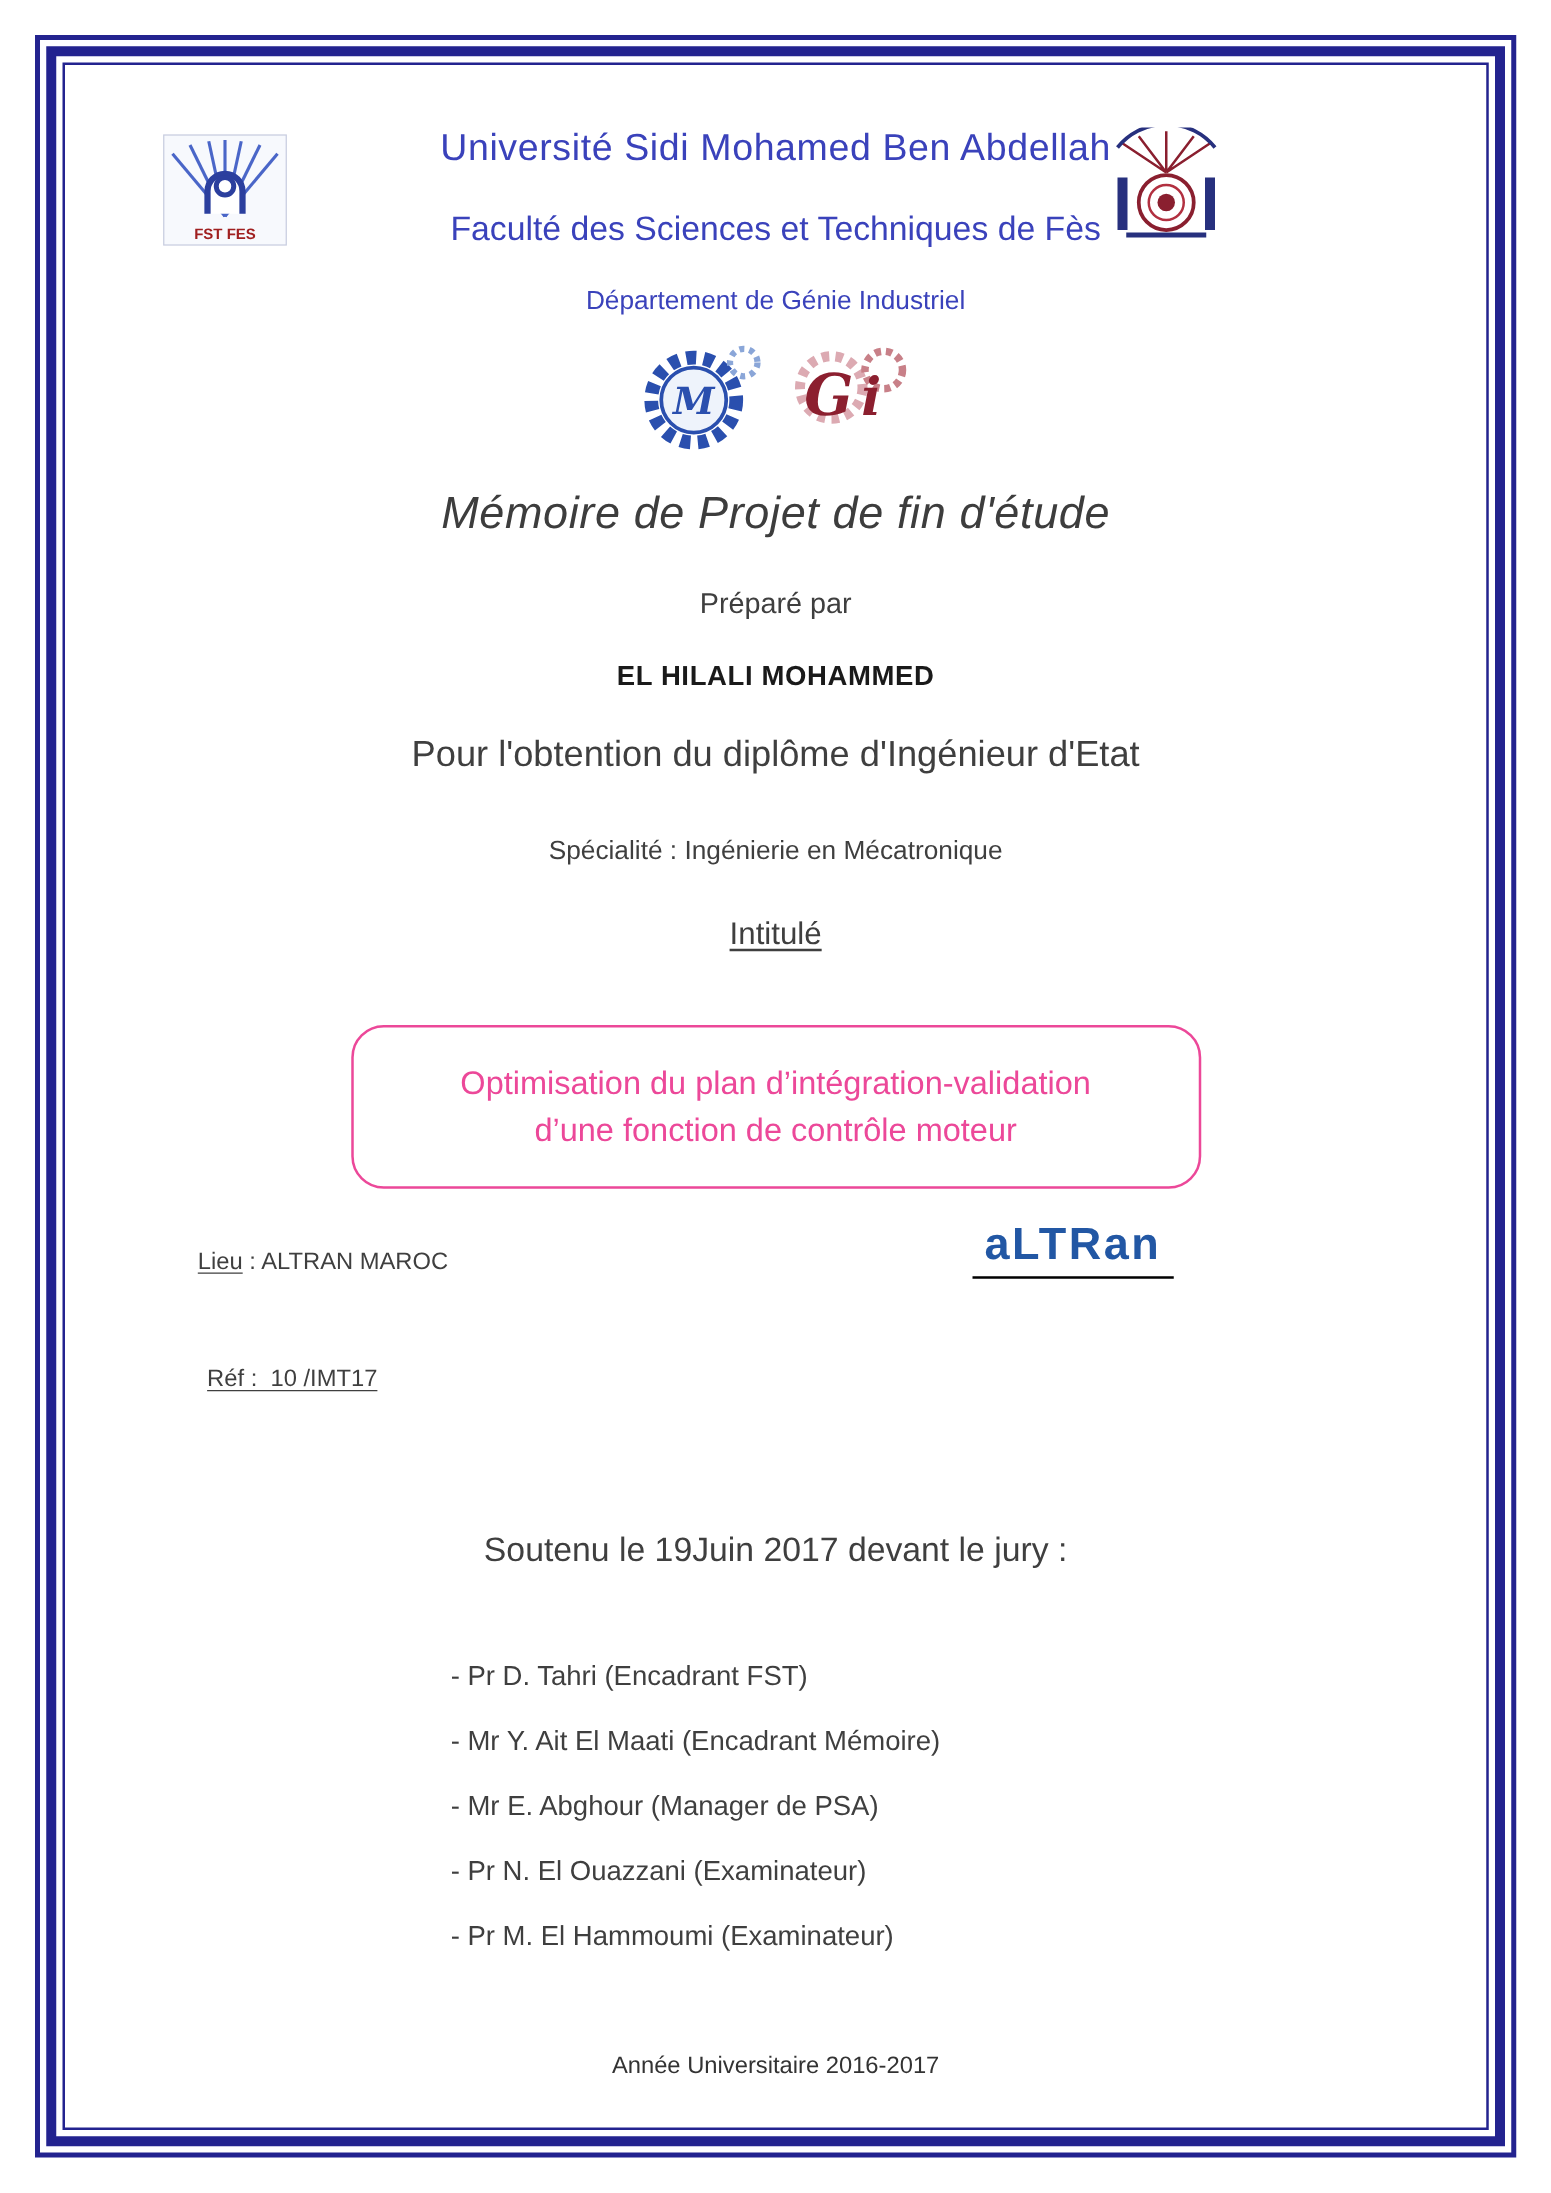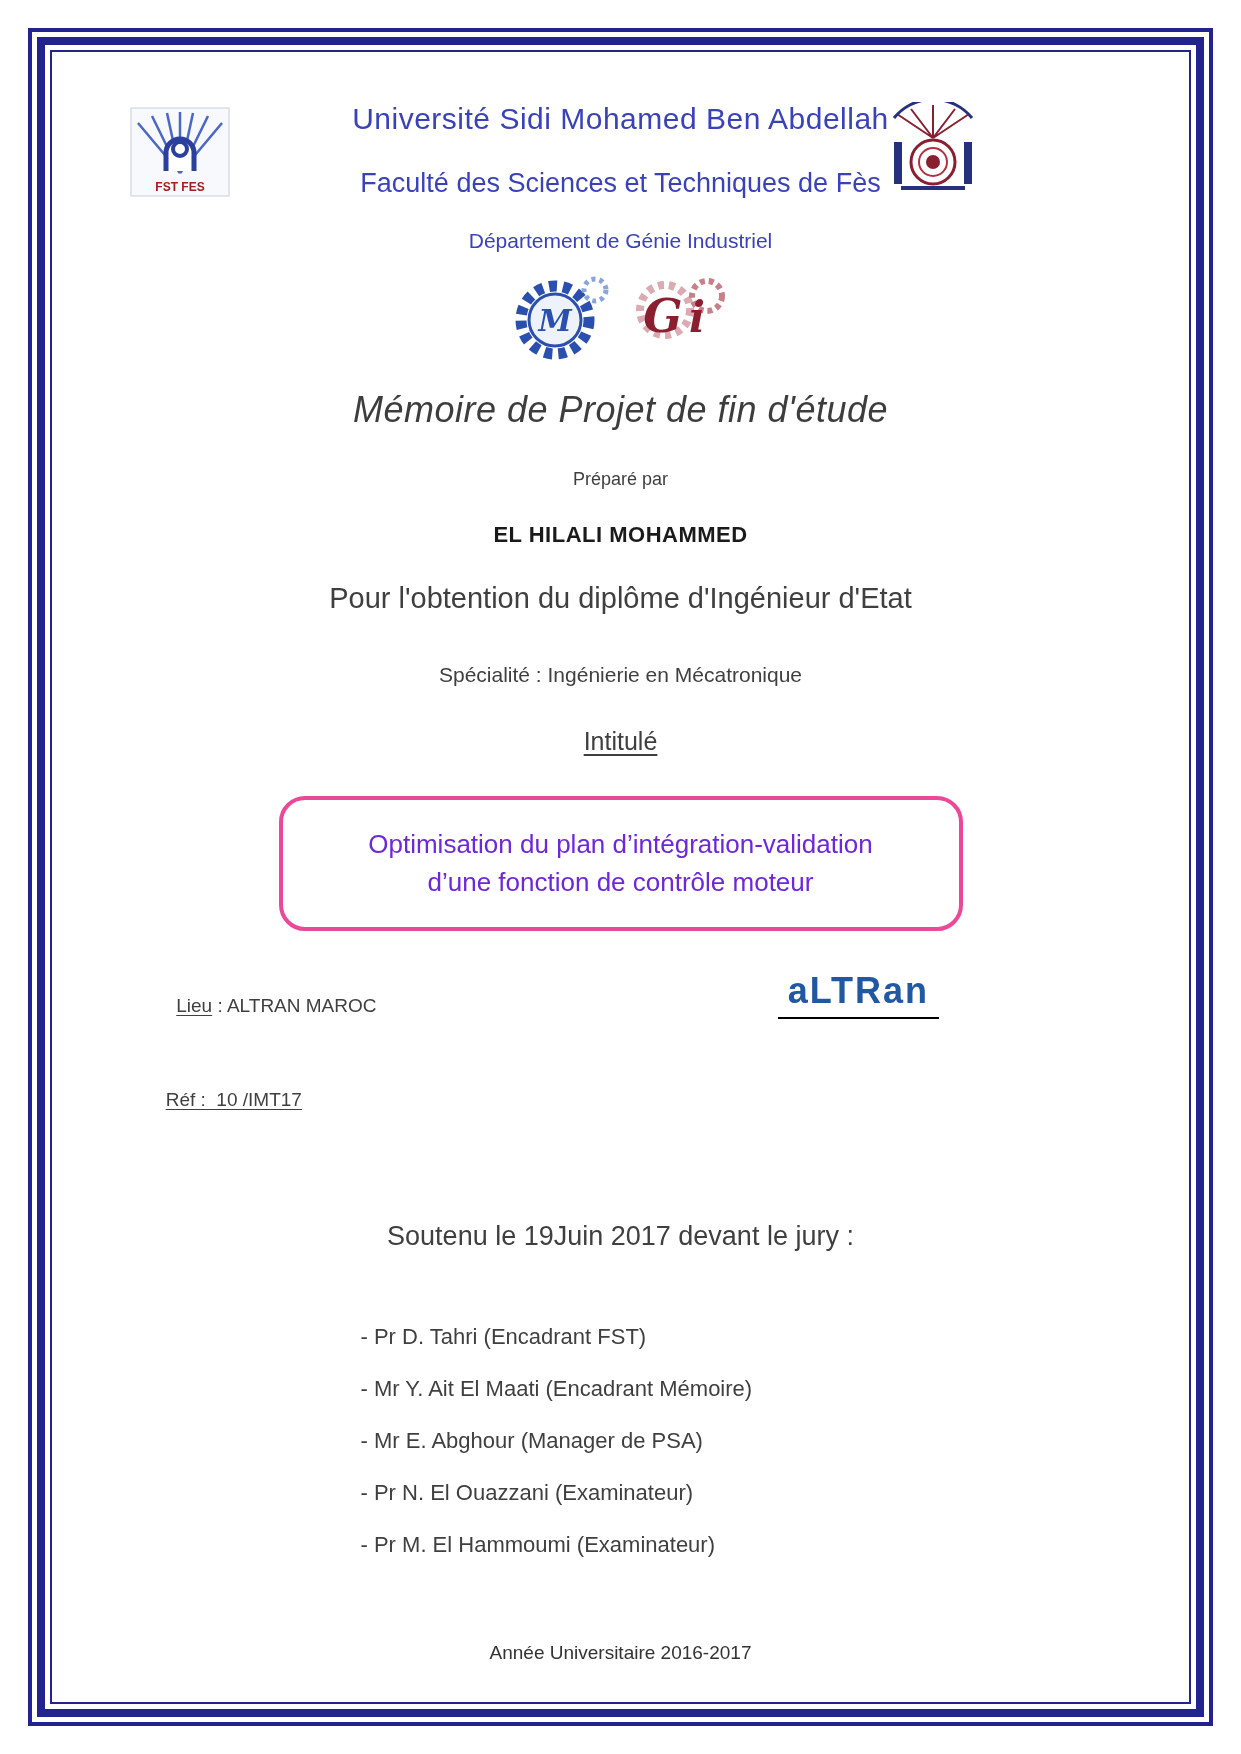--- a/index.html
+++ b/index.html
@@ -20,34 +20,34 @@
 
   
   .blue{color:#3a42bb;}
   .uni{font-size:30px;letter-spacing:.5px;}
   .fac{font-size:27px;margin-top:32px;}
   .dept{font-size:21px;margin-top:30px;}
 
   .logo-row{margin-top:16px;height:102px;display:flex;justify-content:center;align-items:center;gap:14px;}
 
   .memoir{font-size:36px;color:#3d3d3d;margin-top:18px;letter-spacing:.5px;font-style:italic;}
-  .prepared{font-size:18px;margin-top:38px;}
+  .prepared{font-size:23px;margin-top:38px;}
   .author{font-size:22px;font-weight:bold;color:#1a1a1a;margin-top:32px;letter-spacing:.5px;}
   .diploma{font-size:29px;margin-top:34px;}
   .specialty{font-size:21px;margin-top:48px;}
   .intitule{font-size:25px;margin-top:40px;text-decoration:underline;text-underline-offset:4px;}
 
   .subject-box{
-    width:620px;margin:40px auto 0 auto;border:4px solid #ec4899;
-    border-radius:26px;padding:26px 28px;font-size:26px;line-height:1.45;color:#6d28d9;
+    width:620px;margin:58px auto 0 auto;border:2px solid #ec4899;
+    border-radius:26px;padding:26px 28px;font-size:26px;line-height:1.45;color:#ec4899;
   }
 
   .lieu-row{
     display:flex;justify-content:space-between;align-items:flex-start;
-    margin-top:42px;padding-left:82px;padding-right:250px;text-align:left;gap:30px;
+    margin-top:26px;padding-left:64px;padding-right:250px;text-align:left;gap:30px;
   }
   .lieu-line{font-size:19px;white-space:pre;}
   .lieu-label{text-decoration:underline;text-underline-offset:3px;}
   .ref-line{
     font-size:19px;text-align:left;padding-left:82px;margin-top:28px;
     white-space:pre;
   }
   .ref-inner{text-decoration:underline;text-underline-offset:3px;}
 
   .altran{

